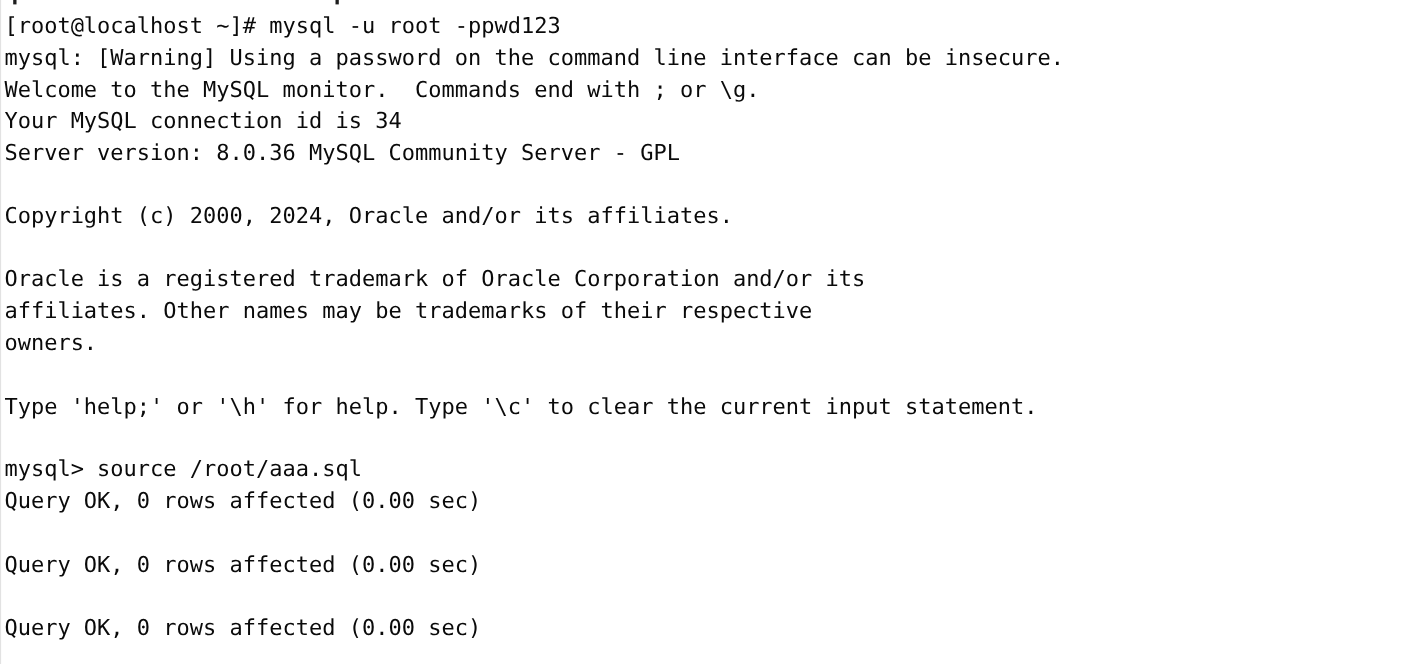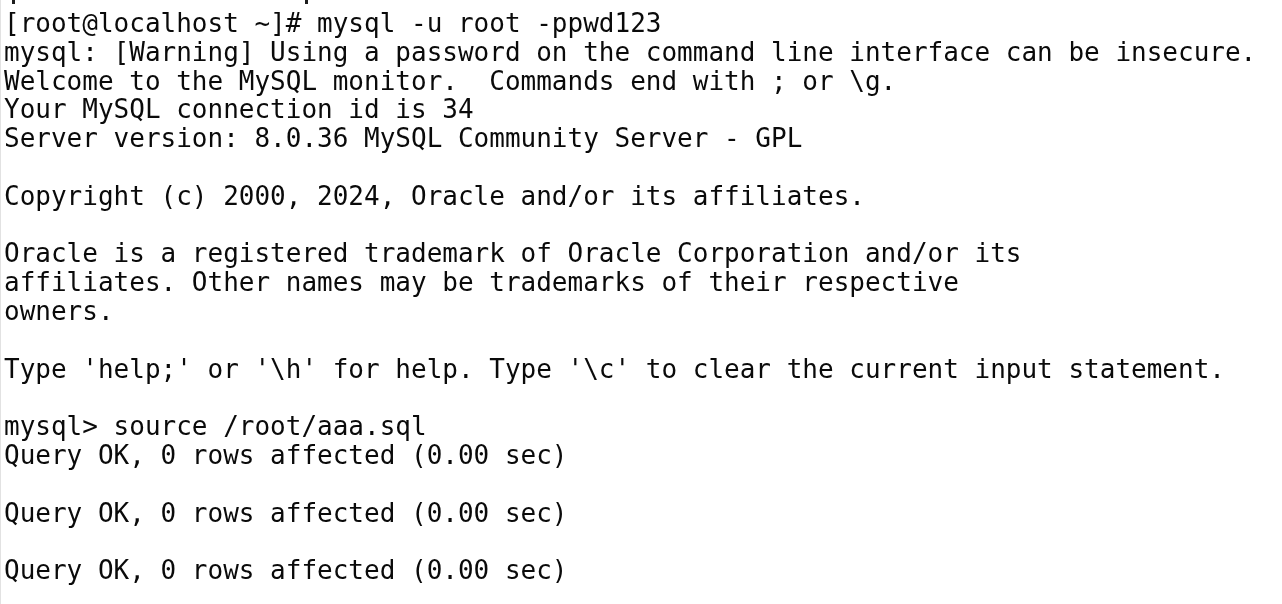--- a/index.html
+++ b/index.html
@@ -26,21 +26,21 @@
     left: 0; top: 0;
     width: 1px;
     height: 604px;
     background: #e2e2e2;
   }
   .terminal-output {
     position: absolute;
     left: 4px;
     top: 9px;
     font-family: "DejaVu Sans Mono", monospace;
-    font-size: 26px;
+    font-size: 20px;
     line-height: 28.8px;
     color: #0a0a0a;
     white-space: pre;
     letter-spacing: 0;
   }
   .line {
     height: 28.8px;
   }
   
   .frag {

